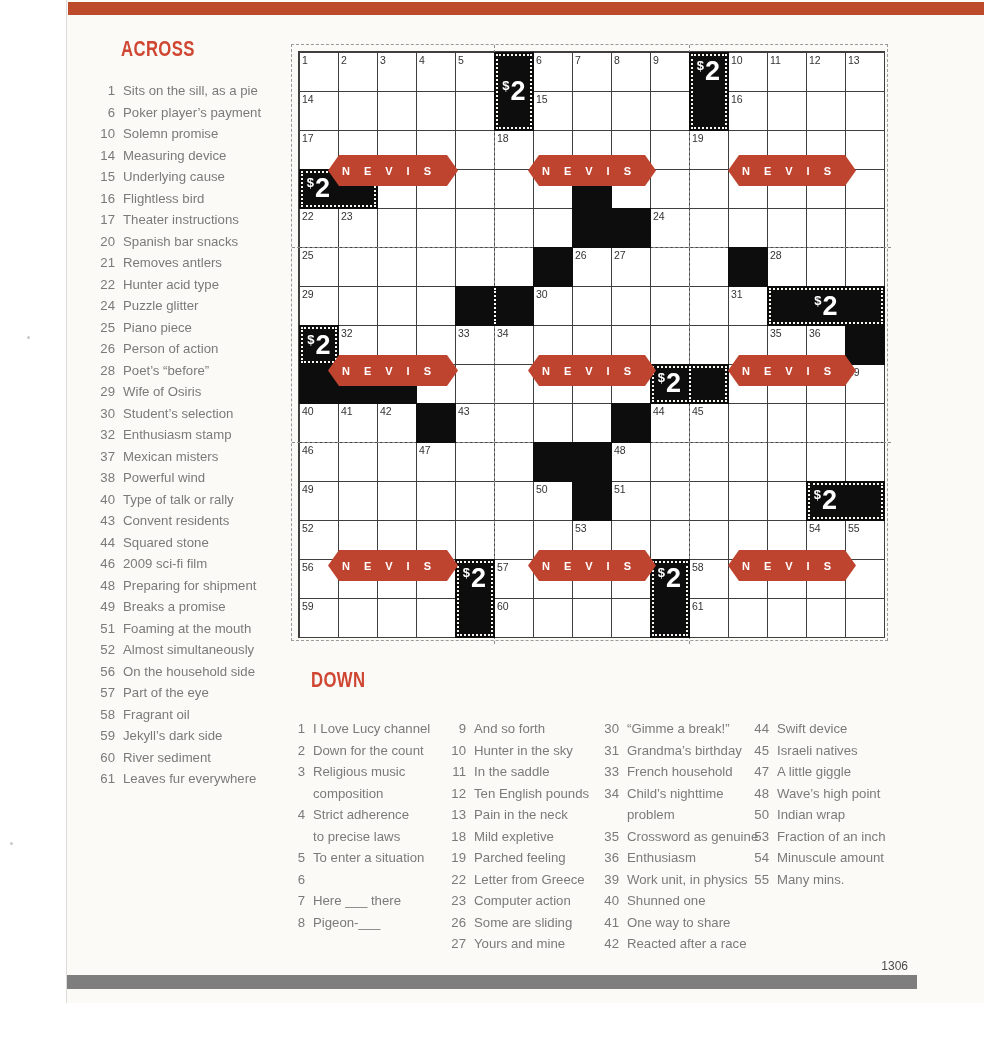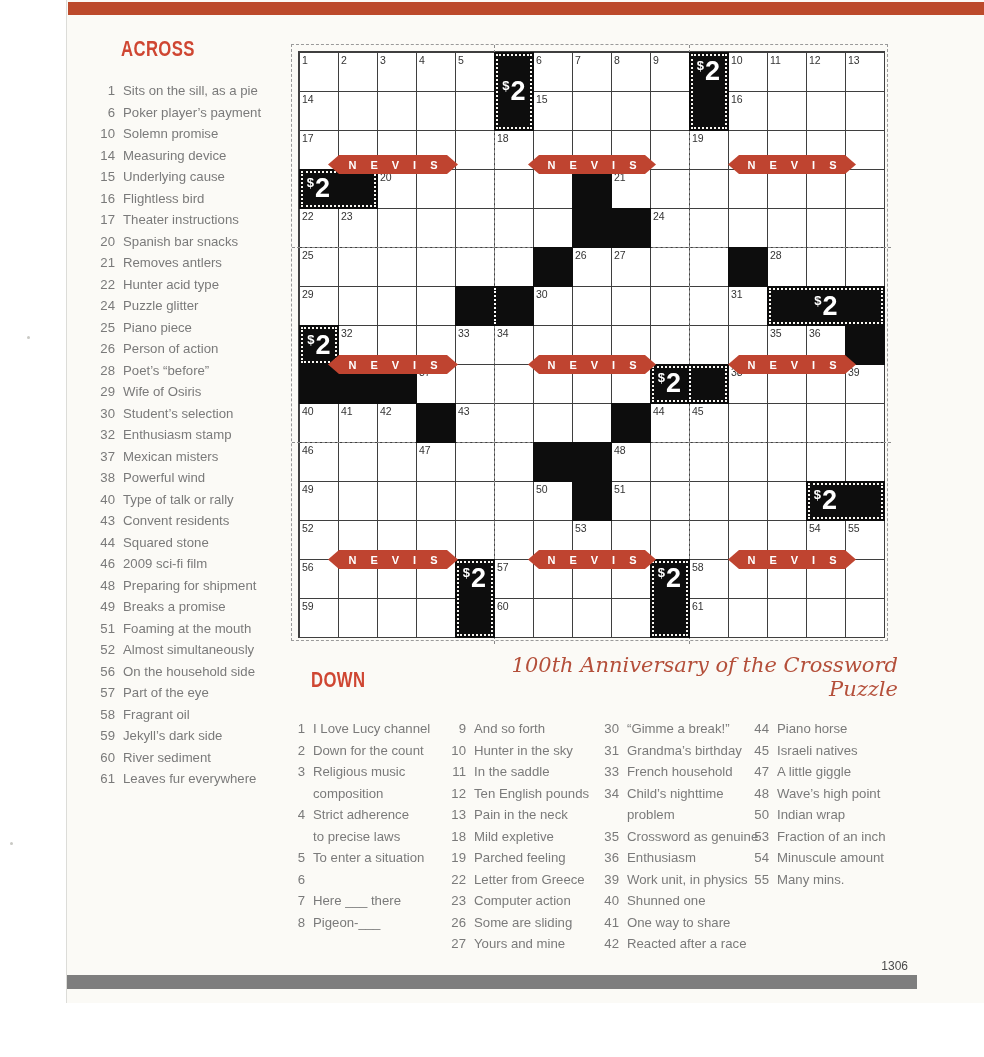--- a/index.html
+++ b/index.html
@@ -39,22 +39,22 @@
   .cellnum{position:absolute;font-size:10.5px;color:#333;z-index:3;}
   .pane-v{position:absolute;width:0;border-left:1px dashed #8a8a8a;top:-7px;height:599px;z-index:1;}
   .pane-h{position:absolute;height:0;border-top:1px dashed #8a8a8a;left:-7px;width:599px;z-index:1;}
   .region{position:absolute;background:#0d0d0d;z-index:2;}
   .region.stamp{outline:2px dotted #faf8f3;outline-offset:-4px;}
   .stamp-label{position:absolute;display:flex;align-items:center;justify-content:center;
                color:#fff;font-weight:bold;}
   .stamp-label .cur{font-size:13px;position:relative;top:-6px;margin-right:1px;}
   .stamp-label .val{font-size:27px;line-height:1;}
   .pane-dots{position:absolute;top:2px;bottom:2px;width:0;border-left:2px dotted #ffffff;}
-  .banner{position:absolute;height:19px;background:#bf4430;z-index:5;
-          display:flex;align-items:center;justify-content:center;
+  .banner{position:absolute;height:31px;background:#bf4430;z-index:5;
+          display:flex;align-items:center;justify-content:flex-start;
           clip-path:polygon(0 50%,11px 0,calc(100% - 11px) 0,100% 50%,calc(100% - 11px) 100%,11px 100%);}
   .banner span{color:#fff;font-size:11px;font-weight:bold;letter-spacing:14px;text-indent:14px;}
 
   .caption{position:absolute;left:440px;top:653px;width:458px;text-align:right;
            font-family:"DejaVu Serif",serif;font-style:italic;font-size:21px;color:#b44f3a;}
 </style>
 </head>
 <body>
 
 <div class="canvas">
@@ -359,21 +359,20 @@
         </div>
         <div class="banner" style="left: 229px; width: 128px; top: 498px;">
           <span>NEVIS</span>
         </div>
         <div class="banner" style="left: 429px; width: 128px; top: 498px;">
           <span>NEVIS</span>
         </div>
       </div>
   </div>
 
-  <div class="caption">100th Anniversary of the Crossword Puzzle</div>
 
   <h2 class="sec-title down-title">DOWN</h2>
   <div id="down-col-1" class="clue-list down-col-1">
       <div class="clue">
         <span class="cn">1</span>
         <span class="ct">I Love Lucy channel</span>
       </div>
       <div class="clue">
         <span class="cn">2</span>
         <span class="ct">Down for the count</span>
@@ -489,21 +488,21 @@
         <span class="ct">One way to share</span>
       </div>
       <div class="clue">
         <span class="cn">42</span>
         <span class="ct">Reacted after a race</span>
       </div>
     </div>
   <div id="down-col-4" class="clue-list down-col-4">
       <div class="clue">
         <span class="cn">44</span>
-        <span class="ct">Piano horse</span>
+        <span class="ct">Swift device</span>
       </div>
       <div class="clue">
         <span class="cn">45</span>
         <span class="ct">Israeli natives</span>
       </div>
       <div class="clue">
         <span class="cn">47</span>
         <span class="ct">A little giggle</span>
       </div>
       <div class="clue">

